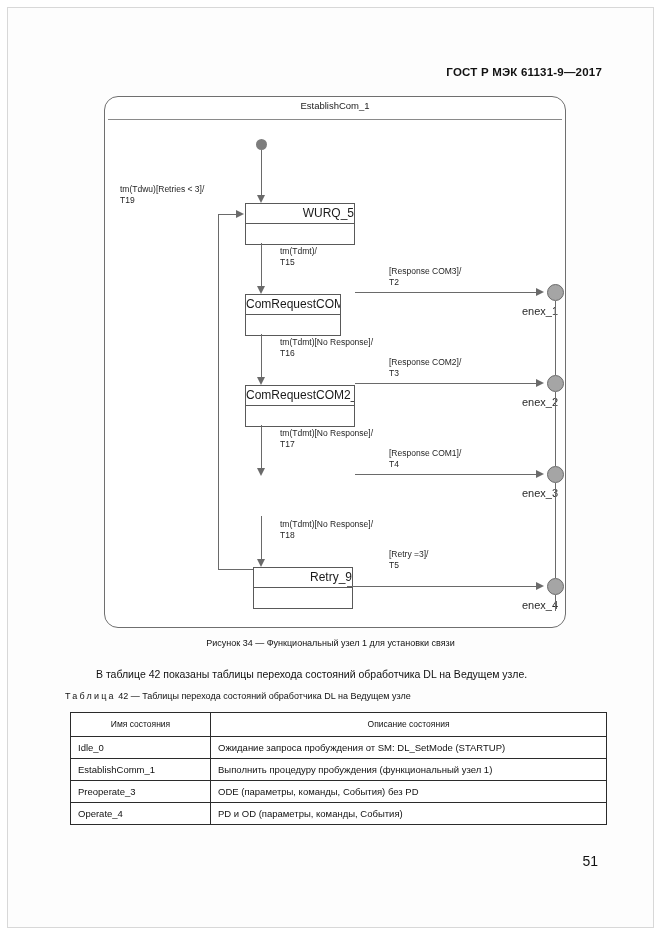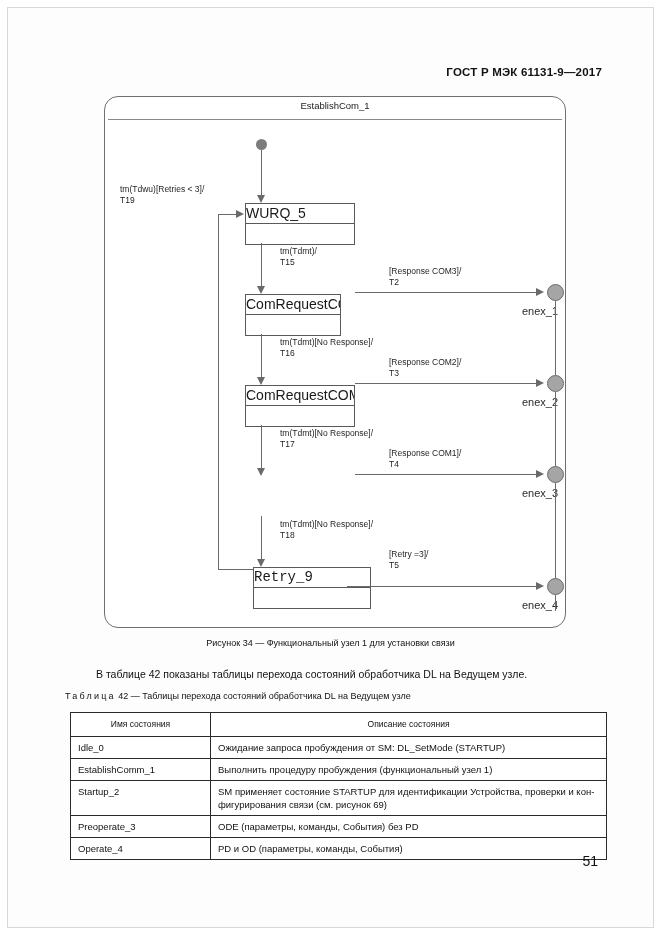--- a/index.html
+++ b/index.html
@@ -76,22 +76,22 @@
   
   .state {
     position: absolute;
     box-sizing: border-box;
     border: 1.3px solid #595959;
     background: #ffffff;
   }
   .state .name {
     height: 19px;
     line-height: 19px;
-    text-align: left;
-    font-size: 14px;
+    text-align: right;
+    font-size: 12px;
     color: #1a1a1a;
     border-bottom: 1.3px solid #595959;
     white-space: nowrap;
     overflow: hidden;
   }
   .state .body { height: 20px; }
 
   
   .vline {
     position: absolute;
@@ -295,21 +295,21 @@
         <span>T4</span>
       </div>
 
       <div class="vline" style="left:157px; top:420px; height:46px;"></div>
       <div class="arrow-down" style="left:153px; top:463px;"></div>
       <div class="tlabel" style="left:176px; top:423px;">
         <span>tm(Tdmt)[No Response]/</span><br>
         <span>T18</span>
       </div>
 
-      <div class="state" style="left:149px; top:471px; width:118px;font-family:Liberation Mono, monospace;">
+      <div class="state" style="left:149px; top:471px; width:100px;">
         <div class="name">Retry_9</div>
         <div class="body"></div>
       </div>
 
       <div class="hline" style="left:243px; top:490px; width:193px;"></div>
       <div class="arrow-right" style="left:432px; top:486px;"></div>
       <div class="exit-node" style="left:443px; top:482px;"></div>
       <div class="exit-label" style="left:418px; top:503px;">enex_4</div>
       <div class="tlabel" style="left:285px; top:453px;">
         <span>[Retry =3]/</span><br>
@@ -341,24 +341,20 @@
       <tbody>
         <tr>
           <td class="c0">Idle_0</td>
           <td>Ожидание запроса пробуждения от SM: DL_SetMode (STARTUP)</td>
         </tr>
         <tr>
           <td class="c0">EstablishComm_1</td>
           <td>Выполнить процедуру пробуждения (функциональный узел 1)</td>
         </tr>
         <tr>
-          <td class="c0">Startup_2</td>
-          <td>SM применяет состояние STARTUP для идентификации Устройства, проверки и кон-фигурирования связи (см. рисунок 69)</td>
-        </tr>
-        <tr>
           <td class="c0">Preoperate_3</td>
           <td>ODE (параметры, команды, События) без PD</td>
         </tr>
         <tr>
           <td class="c0">Operate_4</td>
           <td>PD и OD (параметры, команды, События)</td>
         </tr>
       </tbody>
     </table>
 

